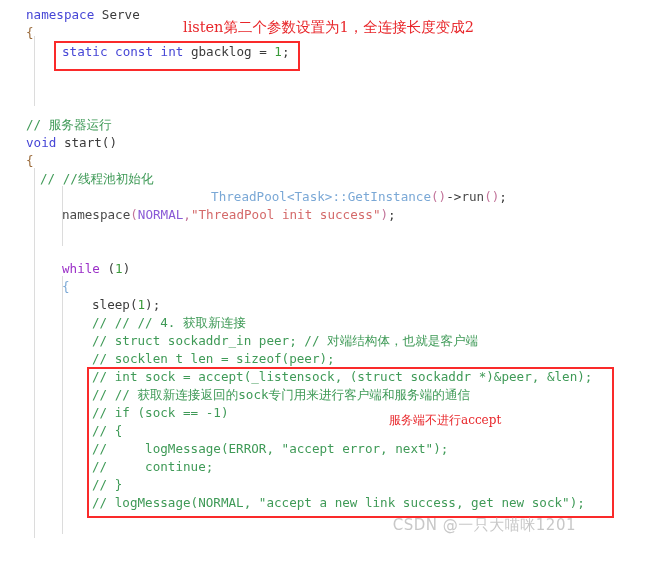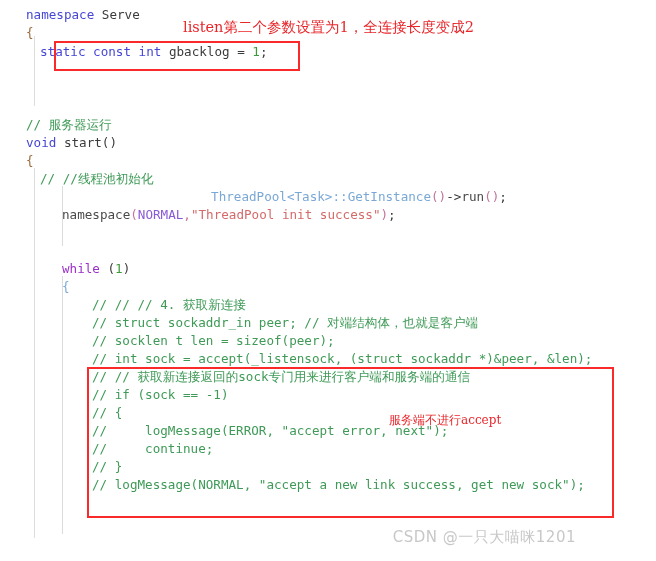--- a/index.html
+++ b/index.html
@@ -75,21 +75,21 @@
     font-weight: normal;
     white-space: nowrap;
   }
 
   #annot-listen { left: 183px; top: 18px; font-size: 14.5px; letter-spacing: 0px; }
   #annot-accept { left: 389px; top: 412px; font-size: 12px; }
 
   #watermark {
     position: absolute;
     right: 16px;
-    bottom: 14px;
+    bottom: 26px;
     color: #c8c8c8;
     font-family: "DejaVu Sans", "Liberation Sans", sans-serif;
     font-size: 15px;
     white-space: nowrap;
     letter-spacing: 0.5px;
   }
 </style>
 </head>
 <body>
 
@@ -99,21 +99,21 @@
   <div class="guide" style="left:34px; top:168px; height:370px;"></div>
   <div class="guide" style="left:62px; top:186px; height:60px;"></div>
   <div class="guide" style="left:62px; top:276px; height:258px;"></div>
 
   <div class="code-area">
 
     <div class="ln" style="padding-left:26px;"><span class="kw">namespace</span><span class="plain"> Serve</span></div>
 
     <div class="ln" style="padding-left:26px;"><span class="brace">{</span></div>
 
-    <div class="ln" style="padding-left:40px; height:20px; line-height:20px;"><span class="kw">static const int</span><span class="plain"> gbacklog = </span><span class="num">1</span><span class="plain">;</span></div>
+    <div class="ln" style="padding-left:62px; height:20px; line-height:20px;"><span class="kw">static const int</span><span class="plain"> gbacklog = </span><span class="num">1</span><span class="plain">;</span></div>
 
     <div class="ln"> </div>
     <div class="ln"> </div>
     <div class="ln"> </div>
 
     <div class="ln" style="padding-left:26px;"><span class="cmt">// 服务器运行</span></div>
 
     <div class="ln" style="padding-left:26px;"><span class="kw">void</span><span class="plain"> start()</span></div>
 
     <div class="ln" style="padding-left:26px;"><span class="brace">{</span></div>
@@ -124,20 +124,21 @@
 
     <div class="ln" style="padding-left:62px;"><span class="fn">namespace</span><span class="punct">(</span><span class="const">NORMAL</span><span class="punct">,</span><span class="str">"ThreadPool init success"</span><span class="punct">)</span><span class="plain">;</span></div>
 
     <div class="ln"> </div>
     <div class="ln"> </div>
 
     <div class="ln" style="padding-left:62px;"><span class="kw2">while</span><span class="plain"> (</span><span class="num">1</span><span class="plain">)</span></div>
 
     <div class="ln" style="padding-left:62px;"><span class="type">{</span></div>
 
+    <div class="ln" style="padding-left:92px;"><span class="plain">sleep</span><span class="plain">(</span><span class="num">1</span><span class="plain">)</span><span class="plain">;</span></div>
 
     <div class="ln" style="padding-left:92px;"><span class="cmt">// // // 4. 获取新连接</span></div>
 
     <div class="ln" style="padding-left:92px;"><span class="cmt">// struct sockaddr_in peer; // 对端结构体，也就是客户端</span></div>
 
     <div class="ln" style="padding-left:92px;"><span class="cmt">// socklen t len = sizeof(peer);</span></div>
 
     <div class="ln" style="padding-left:92px;"><span class="cmt">// int sock = accept(_listensock, (struct sockaddr *)&amp;peer, &amp;len);</span></div>
 
     <div class="ln" style="padding-left:92px;"><span class="cmt">// // 获取新连接返回的sock专门用来进行客户端和服务端的通信</span></div>

